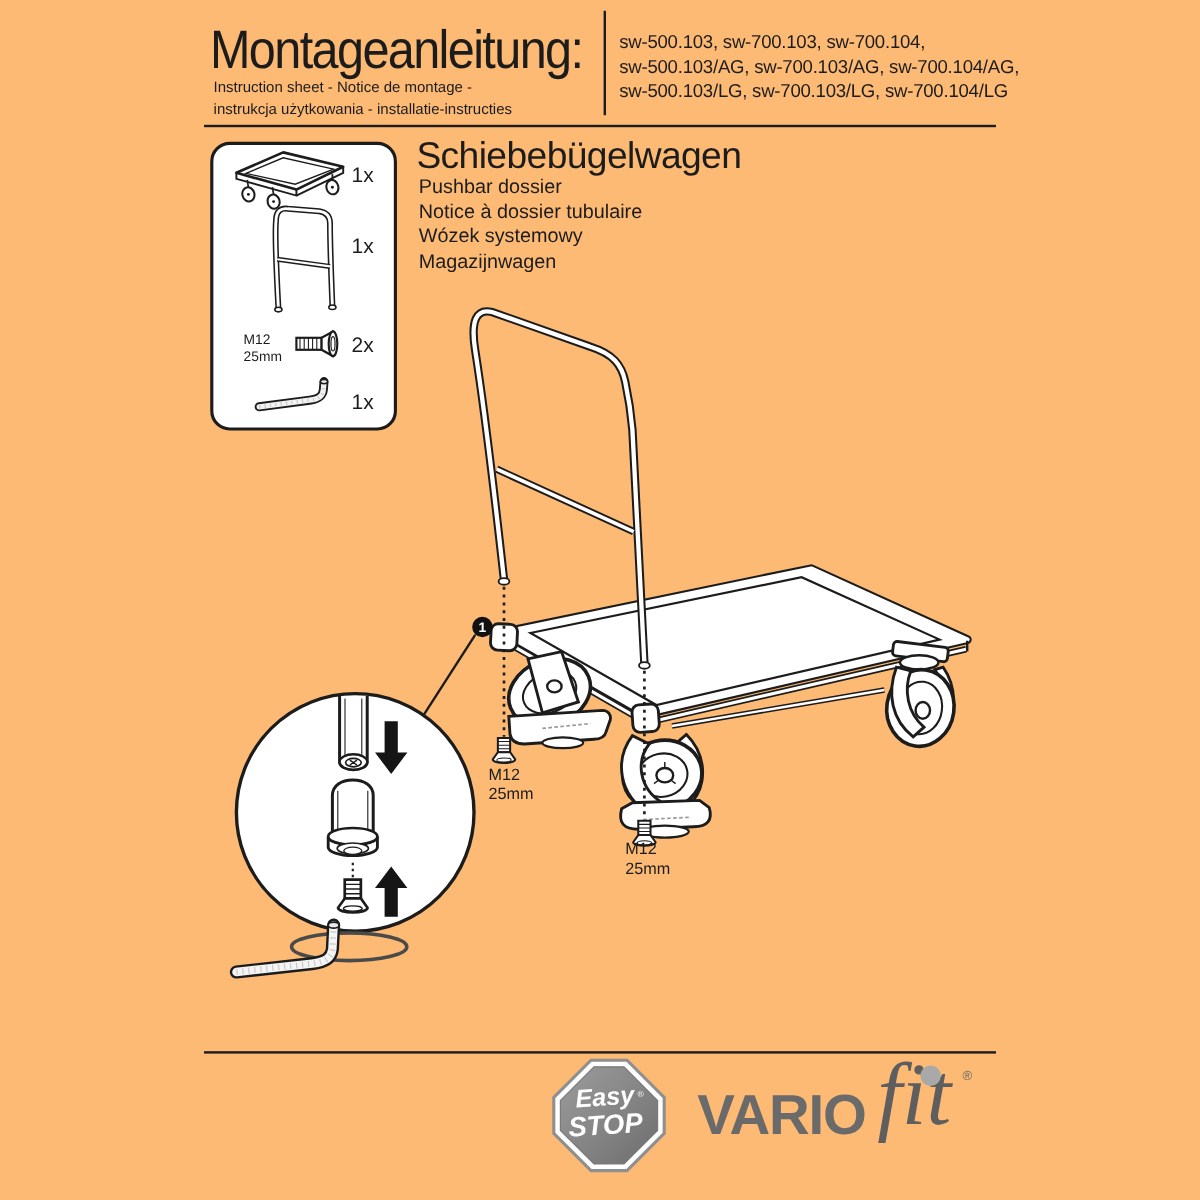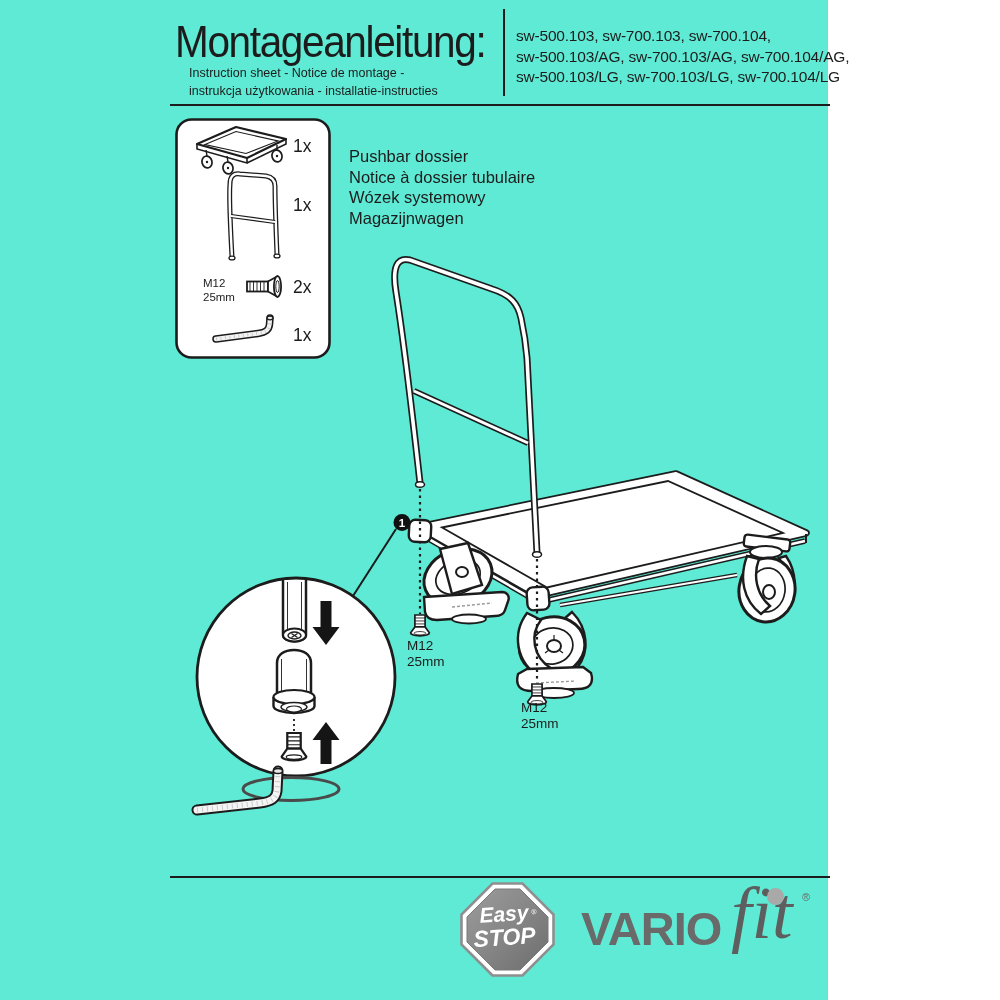--- a/index.html
+++ b/index.html
@@ -1,20 +1,20 @@
 <!DOCTYPE html>
 <html><head>
 <meta charset="utf-8">
 <style>
   html,body{margin:0;padding:0;}
   body{width:1000px;height:1000px;background:#fff;font-family:"Liberation Sans",sans-serif;color:#1c1c1c;overflow:hidden;}
-  .page{position:relative;width:828px;height:1000px;background:#5eead4;}
+  .page{position:relative;width:1000px;height:1000px;background:#fdba74;}
   .abs{position:absolute;}
   .h1{font-size:45px;letter-spacing:-1.5px;transform:scaleX(0.9);transform-origin:left top;white-space:nowrap;}
-  .sub{font-size:12.5px;line-height:18px;white-space:nowrap;margin-left:11px;}
+  .sub{font-size:12.5px;line-height:18px;white-space:nowrap;}
   .pnums{font-size:15.5px;line-height:20.5px;letter-spacing:-0.2px;white-space:nowrap;}
   .vrule{width:2px;background:#1c1c1c;}
   .hrule{height:2.4px;background:#1c1c1c;}
   .ptitle{font-size:31px;letter-spacing:-0.5px;white-space:nowrap;}
   .ptrans{font-size:16.5px;line-height:20.5px;white-space:nowrap;}
   svg text{font-family:"Liberation Sans",sans-serif;fill:#1c1c1c;}
   .vf-bold{font-weight:bold;font-size:47px;letter-spacing:-1px;color:#6a6a6a;white-space:nowrap;}
   .vf-it{font-family:"Liberation Serif",serif;font-style:italic;font-weight:normal;font-size:74px;color:#5e5e5e;white-space:nowrap;}
   .vf-dot{width:17px;height:17px;border-radius:50%;background:#a9a9a9;}
   .vf-reg{font-size:11px;color:#6a6a6a;}
@@ -28,20 +28,21 @@
   <div class="abs sub" style="left:178px;top:64px;">Instruction sheet - Notice de montage  -</div>
   <div class="abs sub" style="left:178px;top:82px;">instrukcja użytkowania - installatie-instructies</div>
   <div class="abs vrule" style="left:503px;top:9px;height:87px;"></div>
   <div class="abs pnums" style="left:516px;top:26px;">
     <div>sw-500.103, sw-700.103, sw-700.104,</div>
     <div>sw-500.103/AG, sw-700.103/AG, sw-700.104/AG,</div>
     <div>sw-500.103/LG, sw-700.103/LG, sw-700.104/LG</div>
   </div>
   <div class="abs hrule" style="left:170px;top:104px;width:660px;"></div>
 
+  <div class="abs ptitle" style="left:347px;top:112px;">Schiebebügelwagen</div>
   <div class="abs ptrans" style="left:349px;top:146px;">
     <div>Pushbar dossier</div>
     <div>Notice à dossier tubulaire</div>
     <div>Wózek systemowy</div>
     <div>Magazijnwagen</div>
   </div>
 
   <svg class="abs" style="left:0;top:0;" width="1000" height="1000" viewBox="0 0 1000 1000">
     <defs>
       <g id="screw-up">

